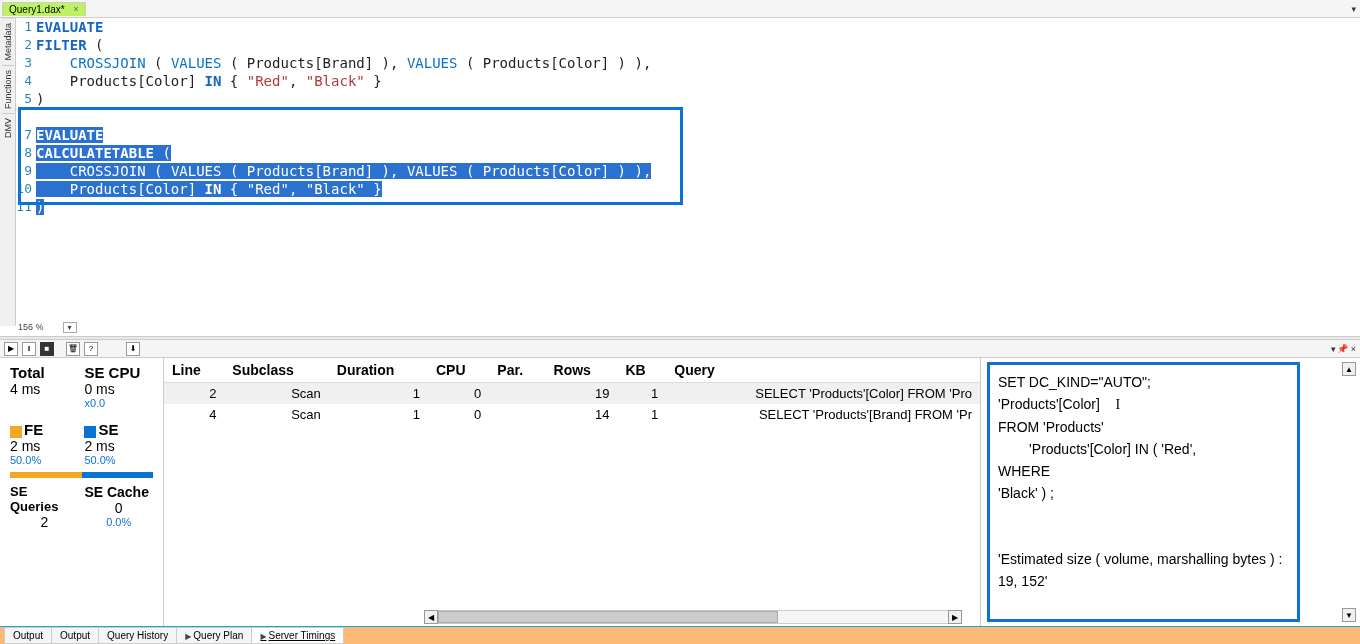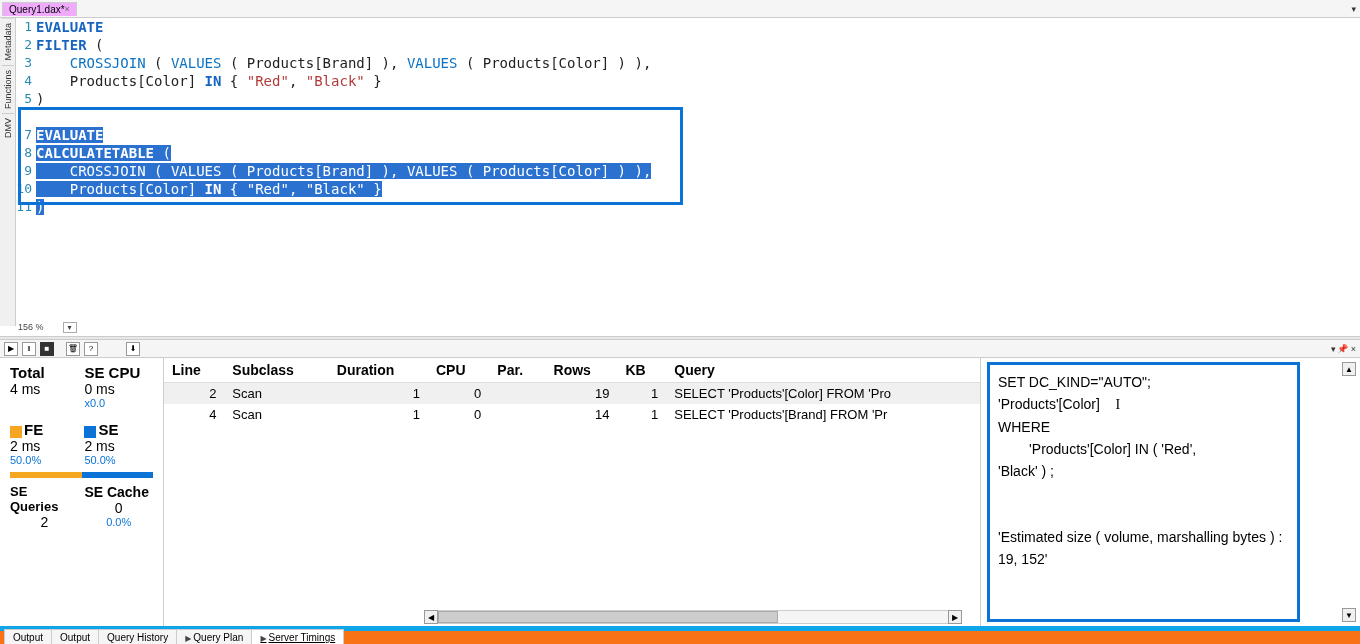--- a/index.html
+++ b/index.html
@@ -1,20 +1,20 @@
 <!DOCTYPE html>
 <html><head>
 <meta charset="utf-8">
 <style>
 * { box-sizing: border-box; margin: 0; padding: 0; }
 body { font-family: "Segoe UI", Tahoma, sans-serif; font-size: 12px; background: #fff; width: 1360px; height: 644px; overflow: hidden; position: relative; }
 
 
 .tab-bar { height: 18px; background: #f5f5f5; border-bottom: 1px solid #ccc; display: flex; align-items: center; padding-left: 2px; position: relative; }
-.tab { background: #f0abfc; border: 1px solid #ccc; border-bottom: none; padding: 1px 6px; font-size: 10px; display: flex; align-items: center; gap: 0; }
+.tab { background: #bef264; border: 1px solid #ccc; border-bottom: none; padding: 1px 6px; font-size: 10px; display: flex; align-items: center; gap: 9px; }
 .tab-close { font-size: 9px; cursor: pointer; color: #666; }
 .tab-bar-right { position: absolute; right: 4px; font-size: 9px; color: #333; }
 
 
 .left-strip { position: absolute; left: 0; top: 18px; width: 16px; height: 308px; background: #f0f0f0; border-right: 1px solid #ccc; display: flex; flex-direction: column; align-items: center; }
 .vtab { writing-mode: vertical-rl; transform: rotate(180deg); font-size: 9px; padding: 4px 1px; color: #333; cursor: pointer; border-bottom: 1px solid #ccc; }
 
 
 .editor { position: absolute; left: 16px; top: 18px; right: 0; height: 300px; font-family: Consolas, monospace; font-size: 14px; background: #fff; overflow: hidden; }
 .code-line { display: flex; line-height: 18px; height: 18px; }
@@ -55,37 +55,37 @@
 .fe-swatch { display: inline-block; width: 12px; height: 12px; background: #f5a623; vertical-align: middle; margin-right: 2px; }
 .se-swatch { display: inline-block; width: 12px; height: 12px; background: #0b72d6; vertical-align: middle; margin-right: 2px; }
 .bar { height: 6px; display: flex; margin: 6px 0; }
 .bar .fe { background: #f5a623; width: 50%; }
 .bar .se { background: #0b72d6; width: 50%; }
 
 
 .events { flex: 1; position: relative; overflow: hidden; }
 .events table { width: 100%; border-collapse: collapse; font-size: 13px; }
 .events th { text-align: left; font-weight: 700; padding: 4px 8px; border-bottom: 1px solid #ddd; font-size: 14px; background: #fff; }
-.events td { padding: 3px 8px; font-size: 13px; }
+.events td { padding: 3px 8px; font-size: 13px; text-align: right; }
 .events tr.selrow td { background: #f0f0f0; }
 .events .num { text-align: right; }
 .hscroll { position: absolute; bottom: 2px; left: 260px; right: 18px; height: 14px; display: flex; align-items: center; }
 .hscroll .arrow { width: 14px; height: 14px; border: 1px solid #999; background: #f0f0f0; display: flex; align-items: center; justify-content: center; font-size: 8px; }
 .hscroll .track { flex: 1; height: 14px; border-top: 1px solid #ccc; border-bottom: 1px solid #ccc; position: relative; background: #f5f5f5; }
 .hscroll .thumb { position: absolute; left: 0; width: 340px; top: 0; bottom: 0; background: #ccc; border: 1px solid #aaa; }
 
 
 .qpanel { width: 380px; border-left: 1px solid #ccc; position: relative; }
 .qbox { position: absolute; left: 6px; top: 4px; right: 60px; height: 260px; border: 3px solid #0b72d6; padding: 6px 8px; font-size: 14px; line-height: 22px; overflow: hidden; }
 .qpanel .vscroll { position: absolute; right: 4px; top: 4px; width: 14px; bottom: 4px; }
 .vscroll .varrow { width: 14px; height: 14px; border: 1px solid #999; background: #f0f0f0; display: flex; align-items: center; justify-content: center; font-size: 8px; }
 .text-cursor { display:inline-block; width:10px; font-family: serif; }
 
 
-.btabs { position: absolute; left: 0; right: 0; bottom: 0; height: 18px; background: #f97316; border-top: 5px solid #0ea5e9; display: flex; align-items: center; padding-left: 4px; gap: 0; }
+.btabs { position: absolute; left: 0; right: 0; bottom: 0; height: 18px; background: #fdba74; border-top: 1px solid #0ea5e9; display: flex; align-items: center; padding-left: 4px; gap: 0; }
 .btab { font-size: 10px; padding: 2px 8px; border: 1px solid #ccc; background: #f5f5f5; cursor: pointer; margin-right: -1px; }
 .btab.active { background: #fff; text-decoration: underline; }
 .btab .play { font-size: 8px; color: #444; margin-right: 2px; }
 
 </style>
 </head>
 <body>
 
 <div class="tab-bar">
   <div class="tab">
@@ -251,22 +251,23 @@
           <div class="thumb"></div>
         </div>
       <div class="arrow">▶</div>
     </div>
   </div>
 
   <div class="qpanel">
     <div class="qbox">
       <div>SET DC_KIND="AUTO";</div>
       <div><span>'Products'[Color]</span>&nbsp;&nbsp;&nbsp;&nbsp;<span class="text-cursor">I</span></div>
+      <div>FROM 'Products'</div>
+      <div style="white-space:pre">        'Products'[Color] IN ( 'Red',</div>
       <div>WHERE</div>
-      <div style="white-space:pre">        'Products'[Color] IN ( 'Red',</div>
       <div>'Black' ) ;</div>
       <div>&nbsp;</div>
       <div>&nbsp;</div>
       <div>'Estimated size ( volume, marshalling bytes ) : 19, 152'</div>
     </div>
     <div class="vscroll">
       <div class="varrow">▲</div>
       <div style="position:absolute; bottom:0;">
           <div class="varrow">▼</div>
         </div>

